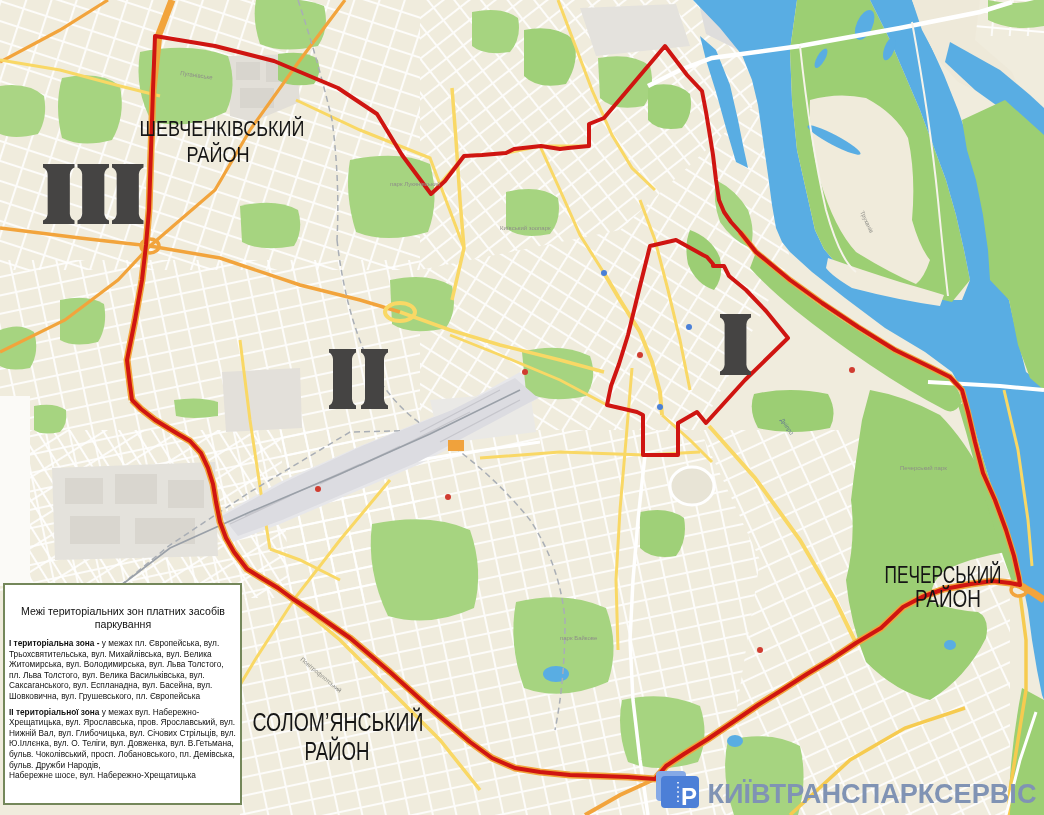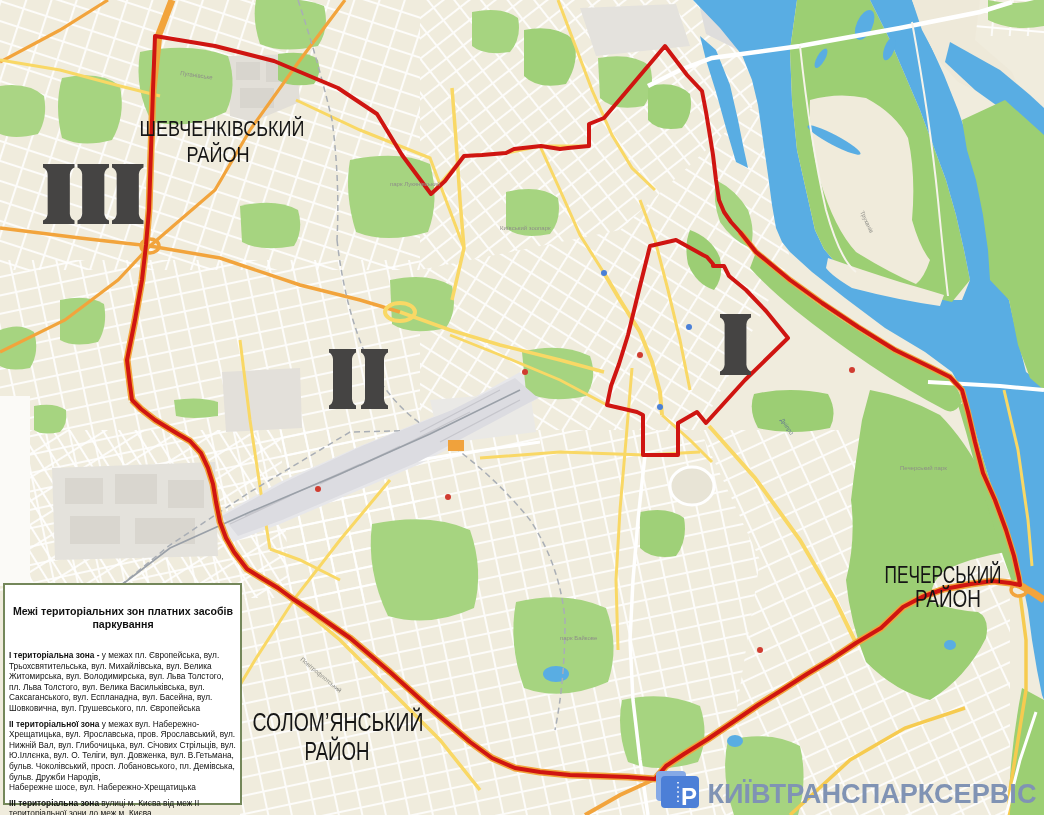--- a/index.html
+++ b/index.html
@@ -1,18 +1,18 @@
 <!DOCTYPE html>
 <html><head><meta charset="utf-8">
 <style>
 html,body{margin:0;padding:0}
 body{width:1044px;height:815px;position:relative;overflow:hidden;font-family:"Liberation Sans",sans-serif;background:#f0ecdd}
 svg{position:absolute;left:0;top:0}
 #legend{position:absolute;left:3px;top:583px;width:228px;height:216px;background:#fff;border:2px solid #74875a;padding:1px 3px 1px 4px;font-size:8.3px;line-height:10.6px;color:#111}
-#legend h1{font-size:10.6px;line-height:12.5px;text-align:center;margin:19px 2px 20px 2px;font-weight:bold}
+#legend h1{font-size:10.6px;line-height:12.5px;text-align:center;margin:19px 2px 8px 2px;font-weight:normal}
 #legend p{margin:0 1px 5px 0}
 </style></head>
 <body>
 <svg width="1044" height="815" viewBox="0 0 1044 815">
 <defs>
 <pattern id="p1" width="24" height="19" patternUnits="userSpaceOnUse" patternTransform="rotate(18)">
         <path d="M0 1 H24 M1 0 V19" stroke="#ffffff" stroke-width="2.1" fill="none"></path>
       </pattern>
 <pattern id="p2" width="23" height="18" patternUnits="userSpaceOnUse" patternTransform="rotate(-12)">
         <path d="M0 1 H23 M1 0 V18" stroke="#ffffff" stroke-width="2" fill="none"></path>
@@ -339,14 +339,13 @@
 </svg>
 
 <div id="legend">
 
 <h1>Межі територіальних зон платних засобів<br>паркування</h1>
 
 <p><b>І територіальна зона - </b>у межах пл. Європейська, вул. Трьохсвятительська, вул. Михайлівська, вул. Велика Житомирська, вул. Володимирська, вул. Льва Толстого, пл. Льва Толстого, вул. Велика Васильківська, вул. Саксаганського, вул. Еспланадна, вул. Басейна, вул. Шовковична, вул. Грушевського, пл. Європейська</p>
 
 <p><b>ІІ територіальної зона</b> у межах вул. Набережно-Хрещатицька, вул. Ярославська, пров. Ярославський, вул. Нижній Вал, вул. Глибочицька, вул. Січових Стрільців, вул. Ю.Іллєнка, вул. О. Теліги, вул. Довженка, вул. В.Гетьмана, бульв. Чоколівський, просп. Лобановського, пл. Демівська, бульв. Дружби Народів,<br>Набережне шосе, вул. Набережно-Хрещатицька</p>
 
-<p><b>ІІІ територіальна зона</b> вулиці м. Києва від меж ІІ територіальної зони до меж м. Києва</p>
 </div>
 
 </body></html>

